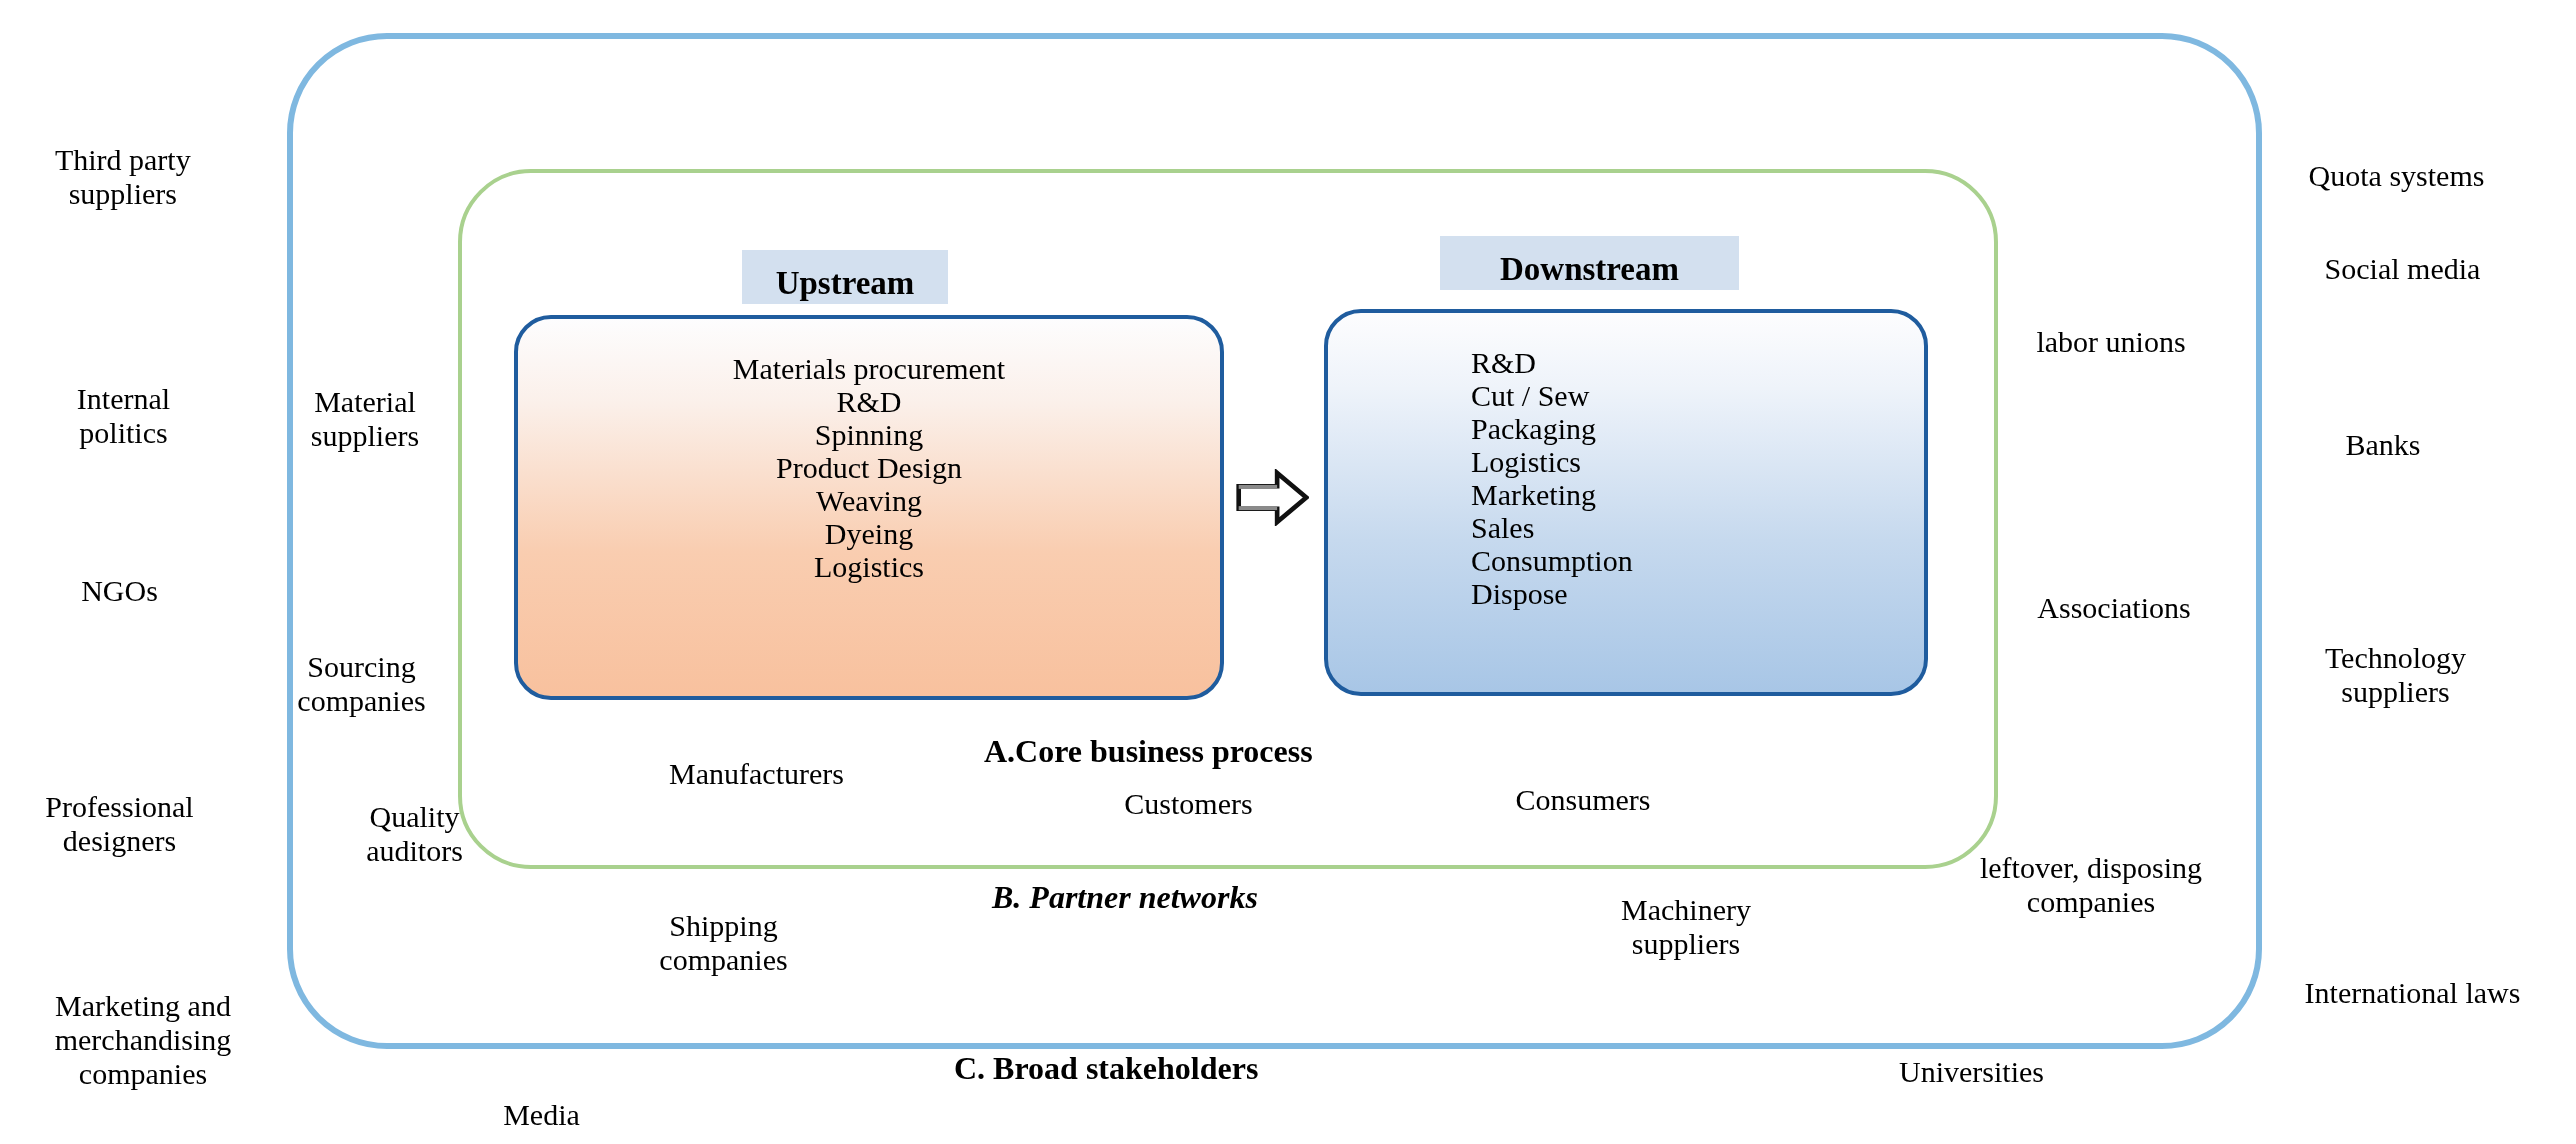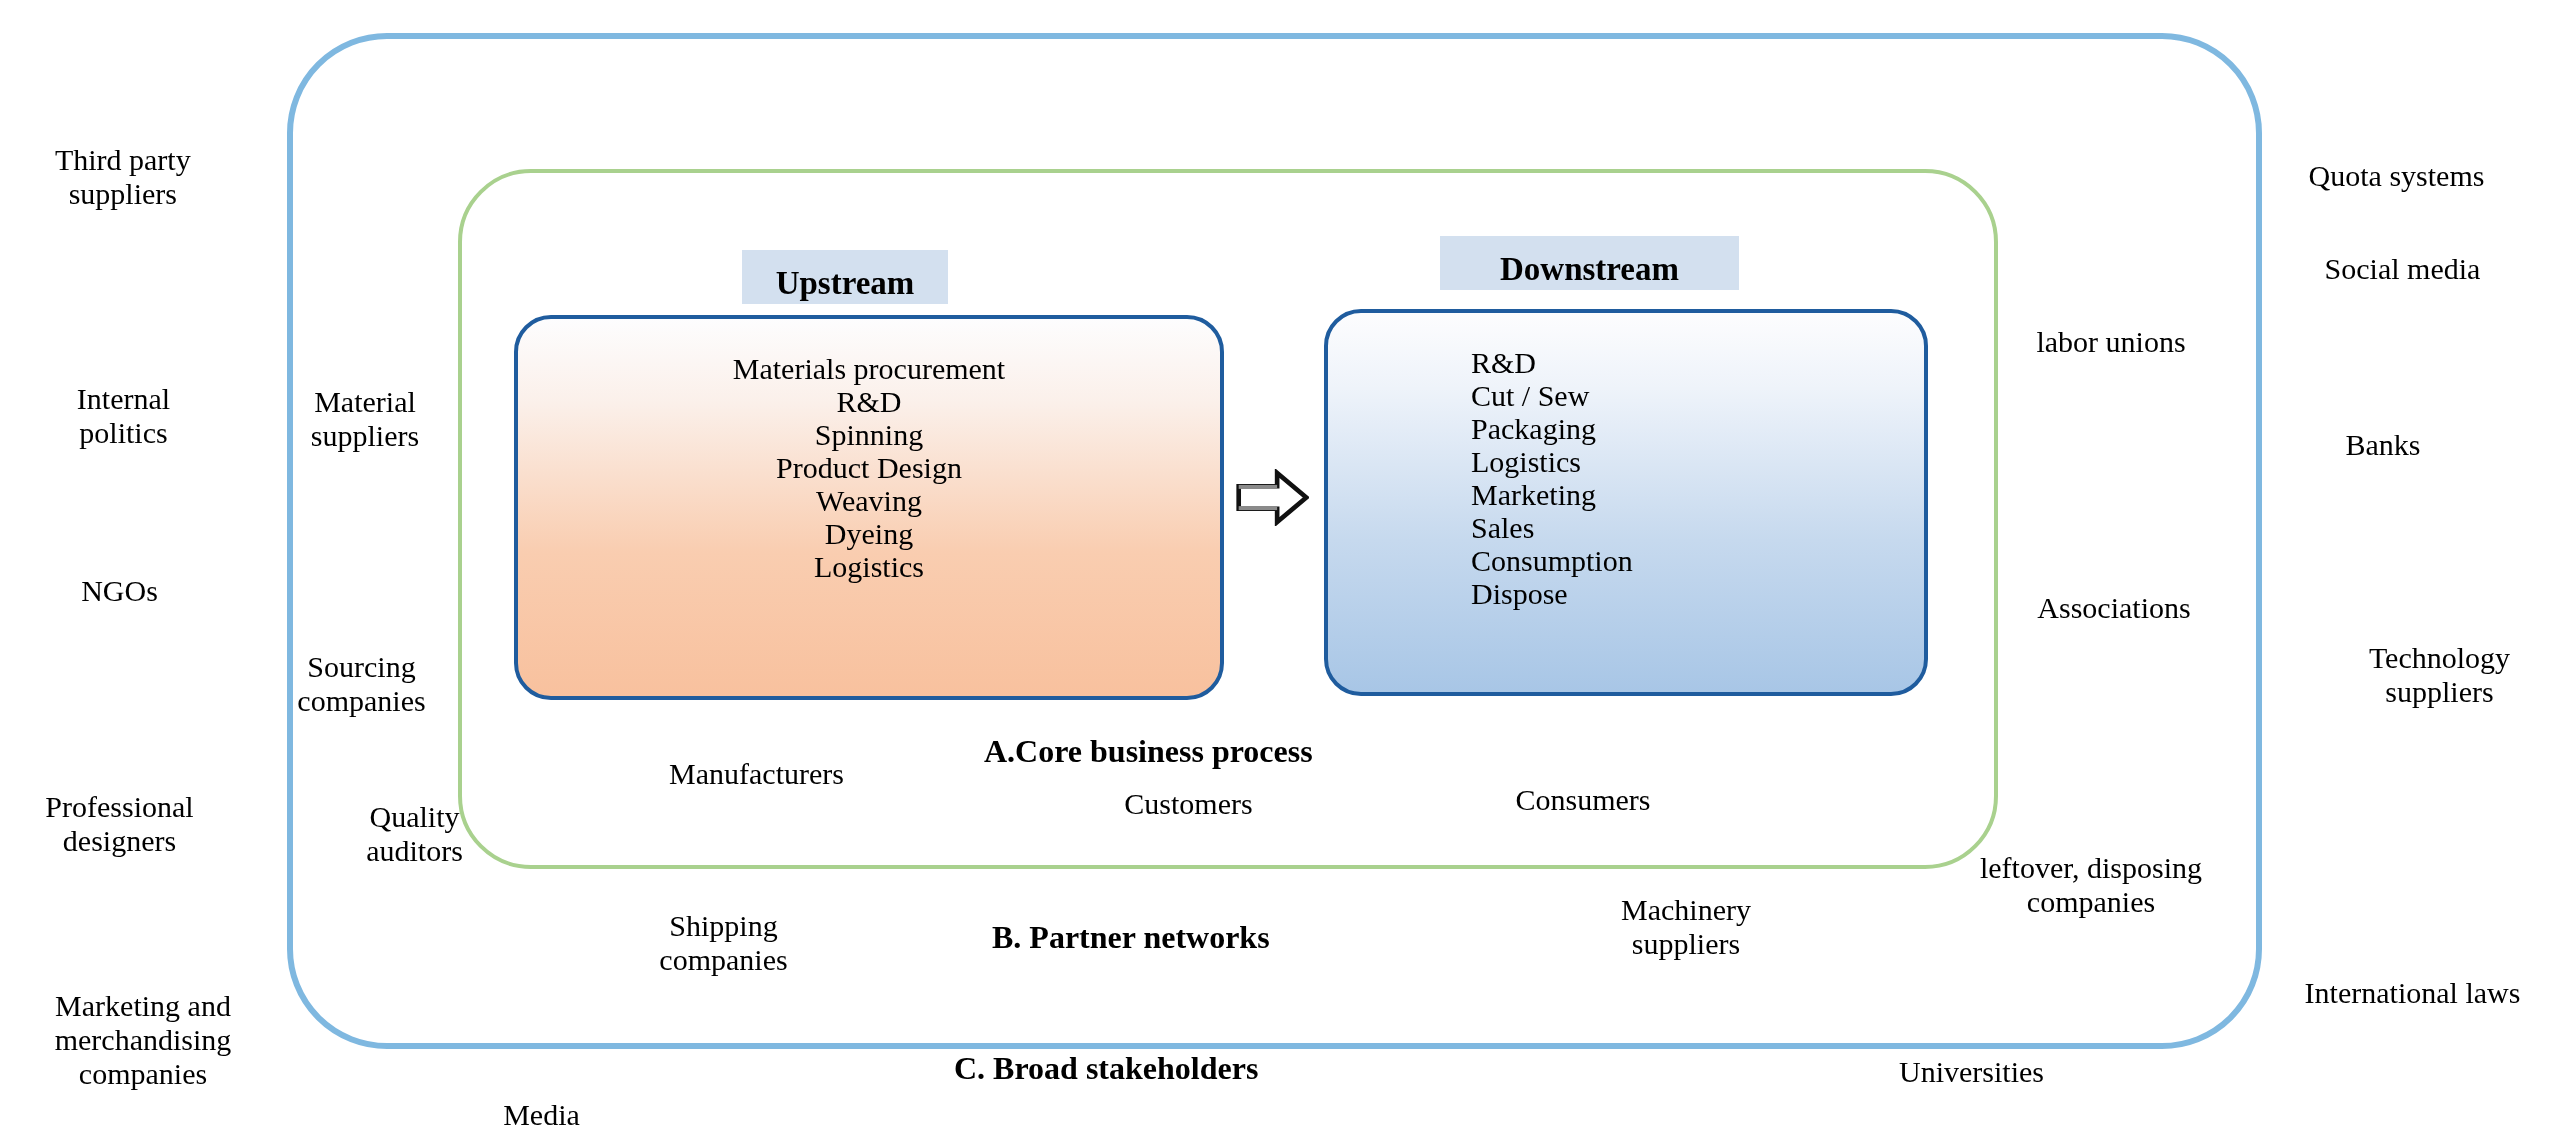--- a/index.html
+++ b/index.html
@@ -40,21 +40,21 @@
   }
   #hdr-upstream{left:742px; top:250px; width:206px;}
   #hdr-downstream{left:1440px; top:236px; width:299px;}
 
   
   #flow-arrow{position:absolute;left:1236px;top:469px;width:73px;height:57px;}
 
   
   .section-caption{position:absolute;font-weight:bold;font-size:32px;white-space:nowrap;}
   #cap-a{left:984px; top:733px;}
-  #cap-b{left:992px; top:919px;}
+  #cap-b{left:992px; top:879px;font-style:italic;}
   #cap-c{left:954px; top:1050px;}
 
   
   .label{position:absolute;font-size:30px;line-height:1.13;white-space:pre;}
   .label.c{text-align:center;}
 </style>
 </head>
 <body>
 
 <div id="stage">
@@ -149,19 +149,19 @@
   <div class="label c" style="left:465px;top:1069px;width:153px;margin-top:29px;">Media</div>
 
   <div class="label c" style="left:1852px;top:1055px;width:239px;">Universities</div>
 
   <div class="label c" style="left:2257px;top:159px;width:279px;">Quota systems</div>
 
   <div class="label c" style="left:2263px;top:252px;width:279px;">Social media</div>
 
   <div class="label c" style="left:2287px;top:428px;width:192px;">Banks</div>
 
-  <div class="label c" style="left:2263px;top:641px;width:265px;padding-left:44px;">Technology
+  <div class="label c" style="left:2263px;top:641px;width:265px;">Technology
 suppliers</div>
 
   <div class="label c" style="left:2253px;top:976px;width:319px;">International laws</div>
 
 </div>
 
 
 </body></html>

